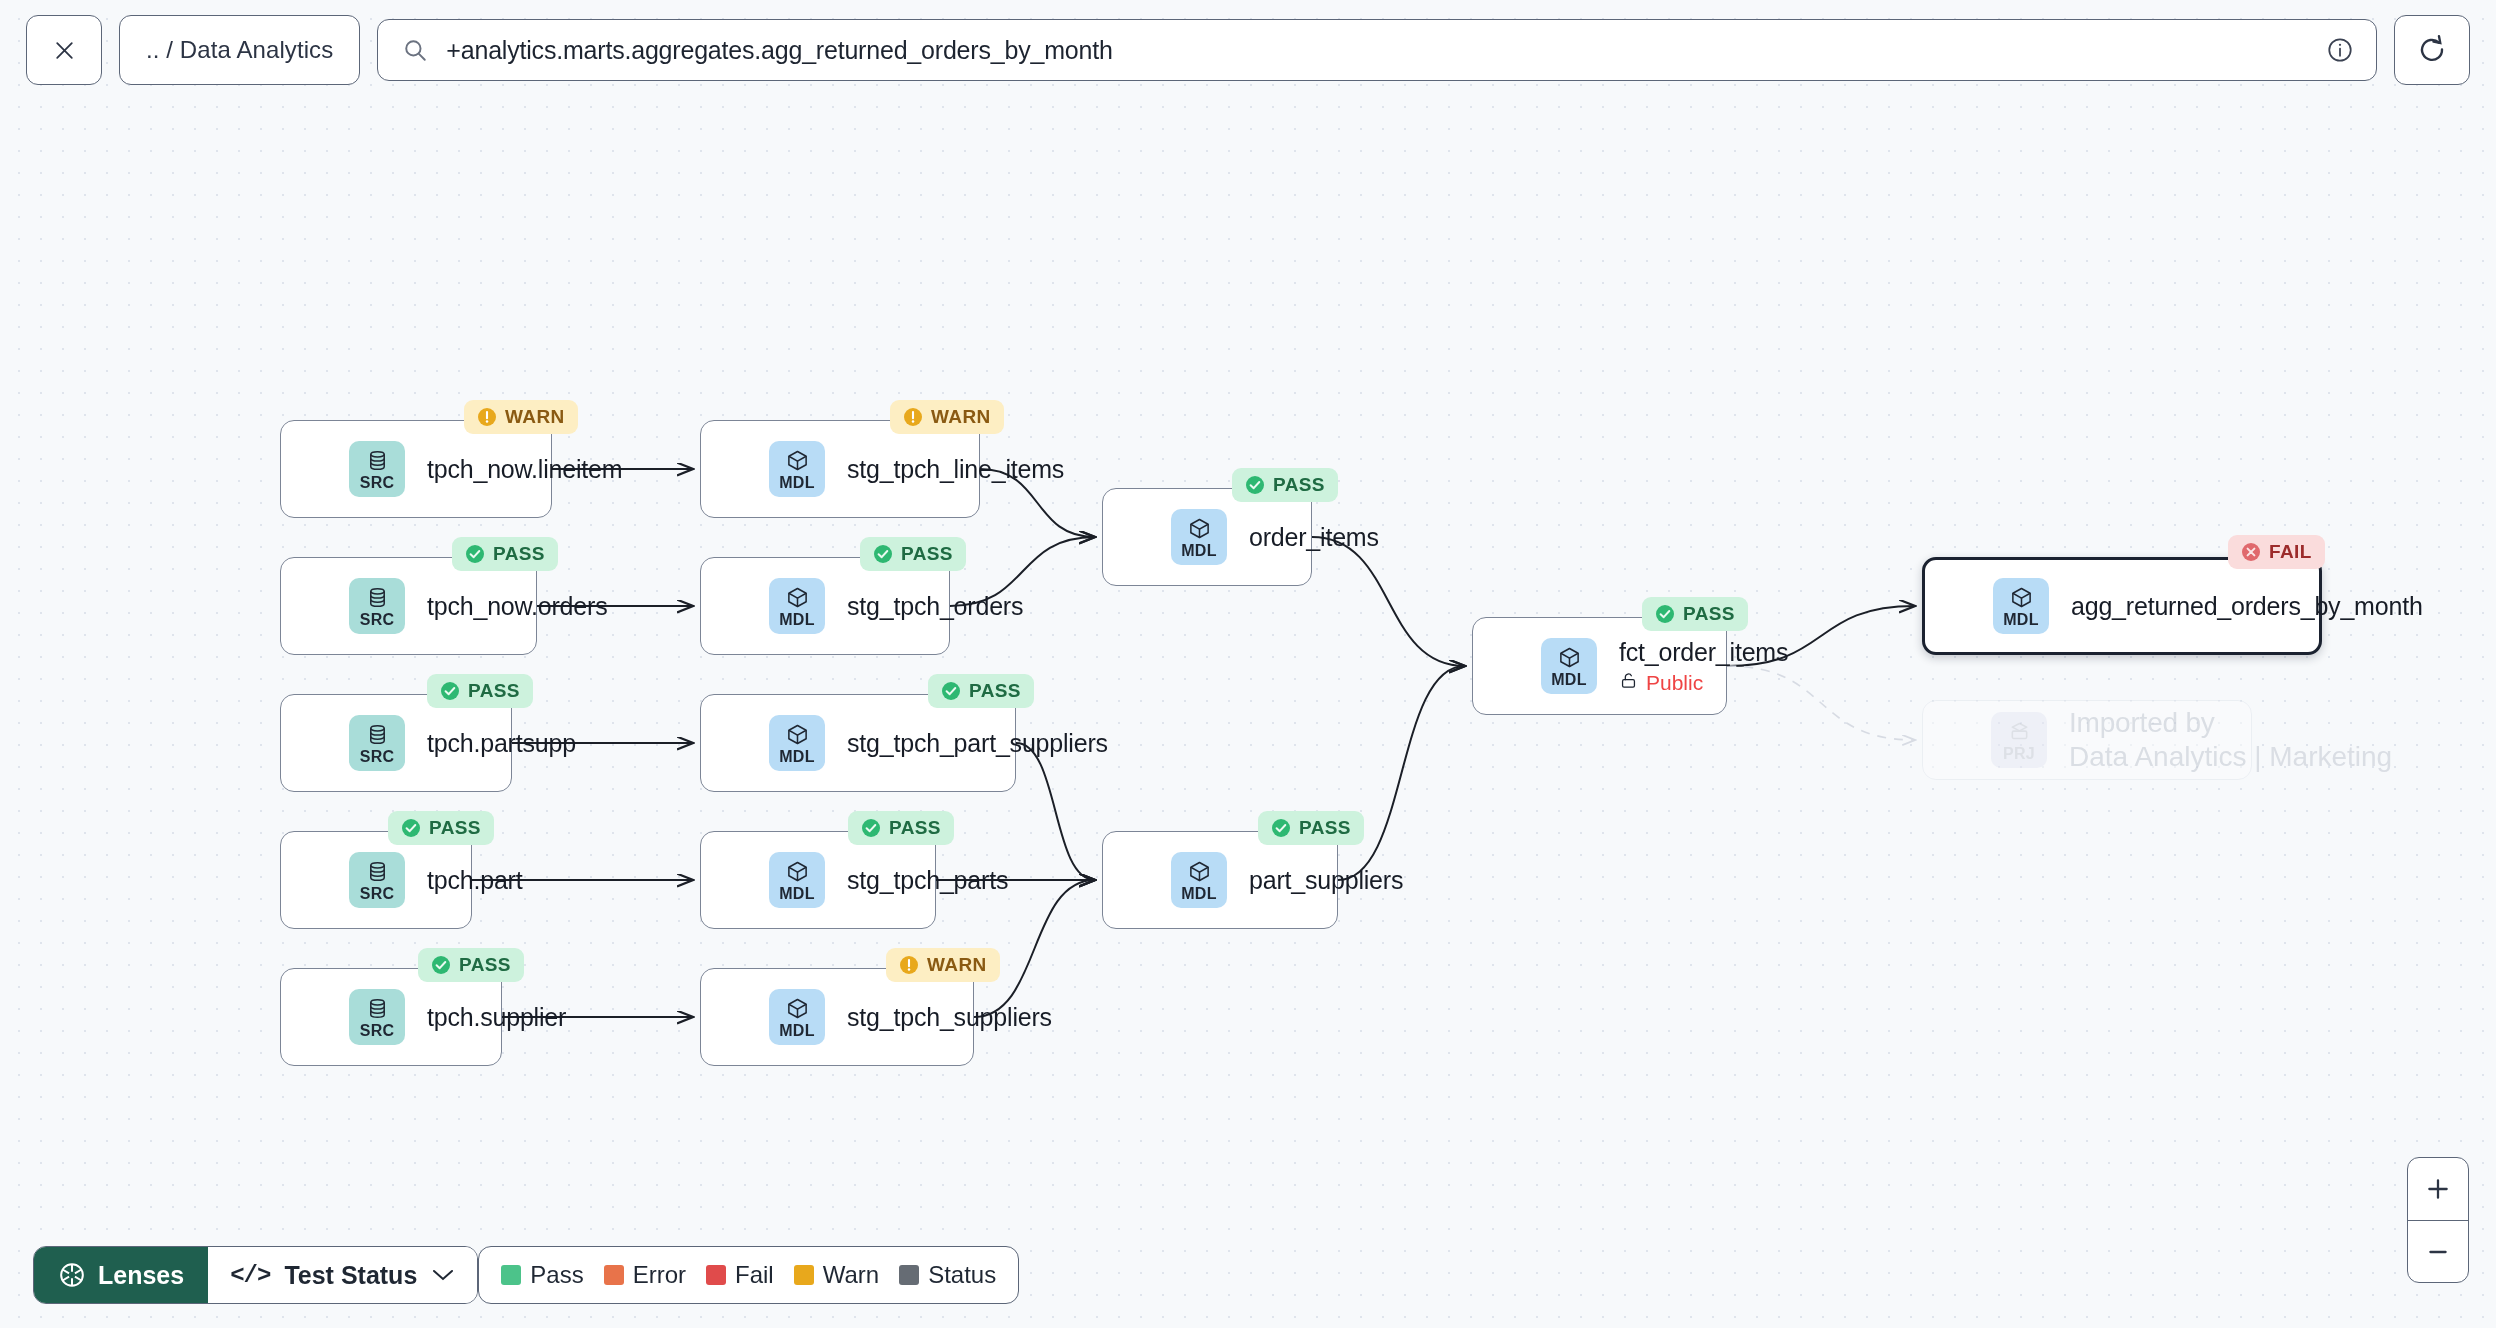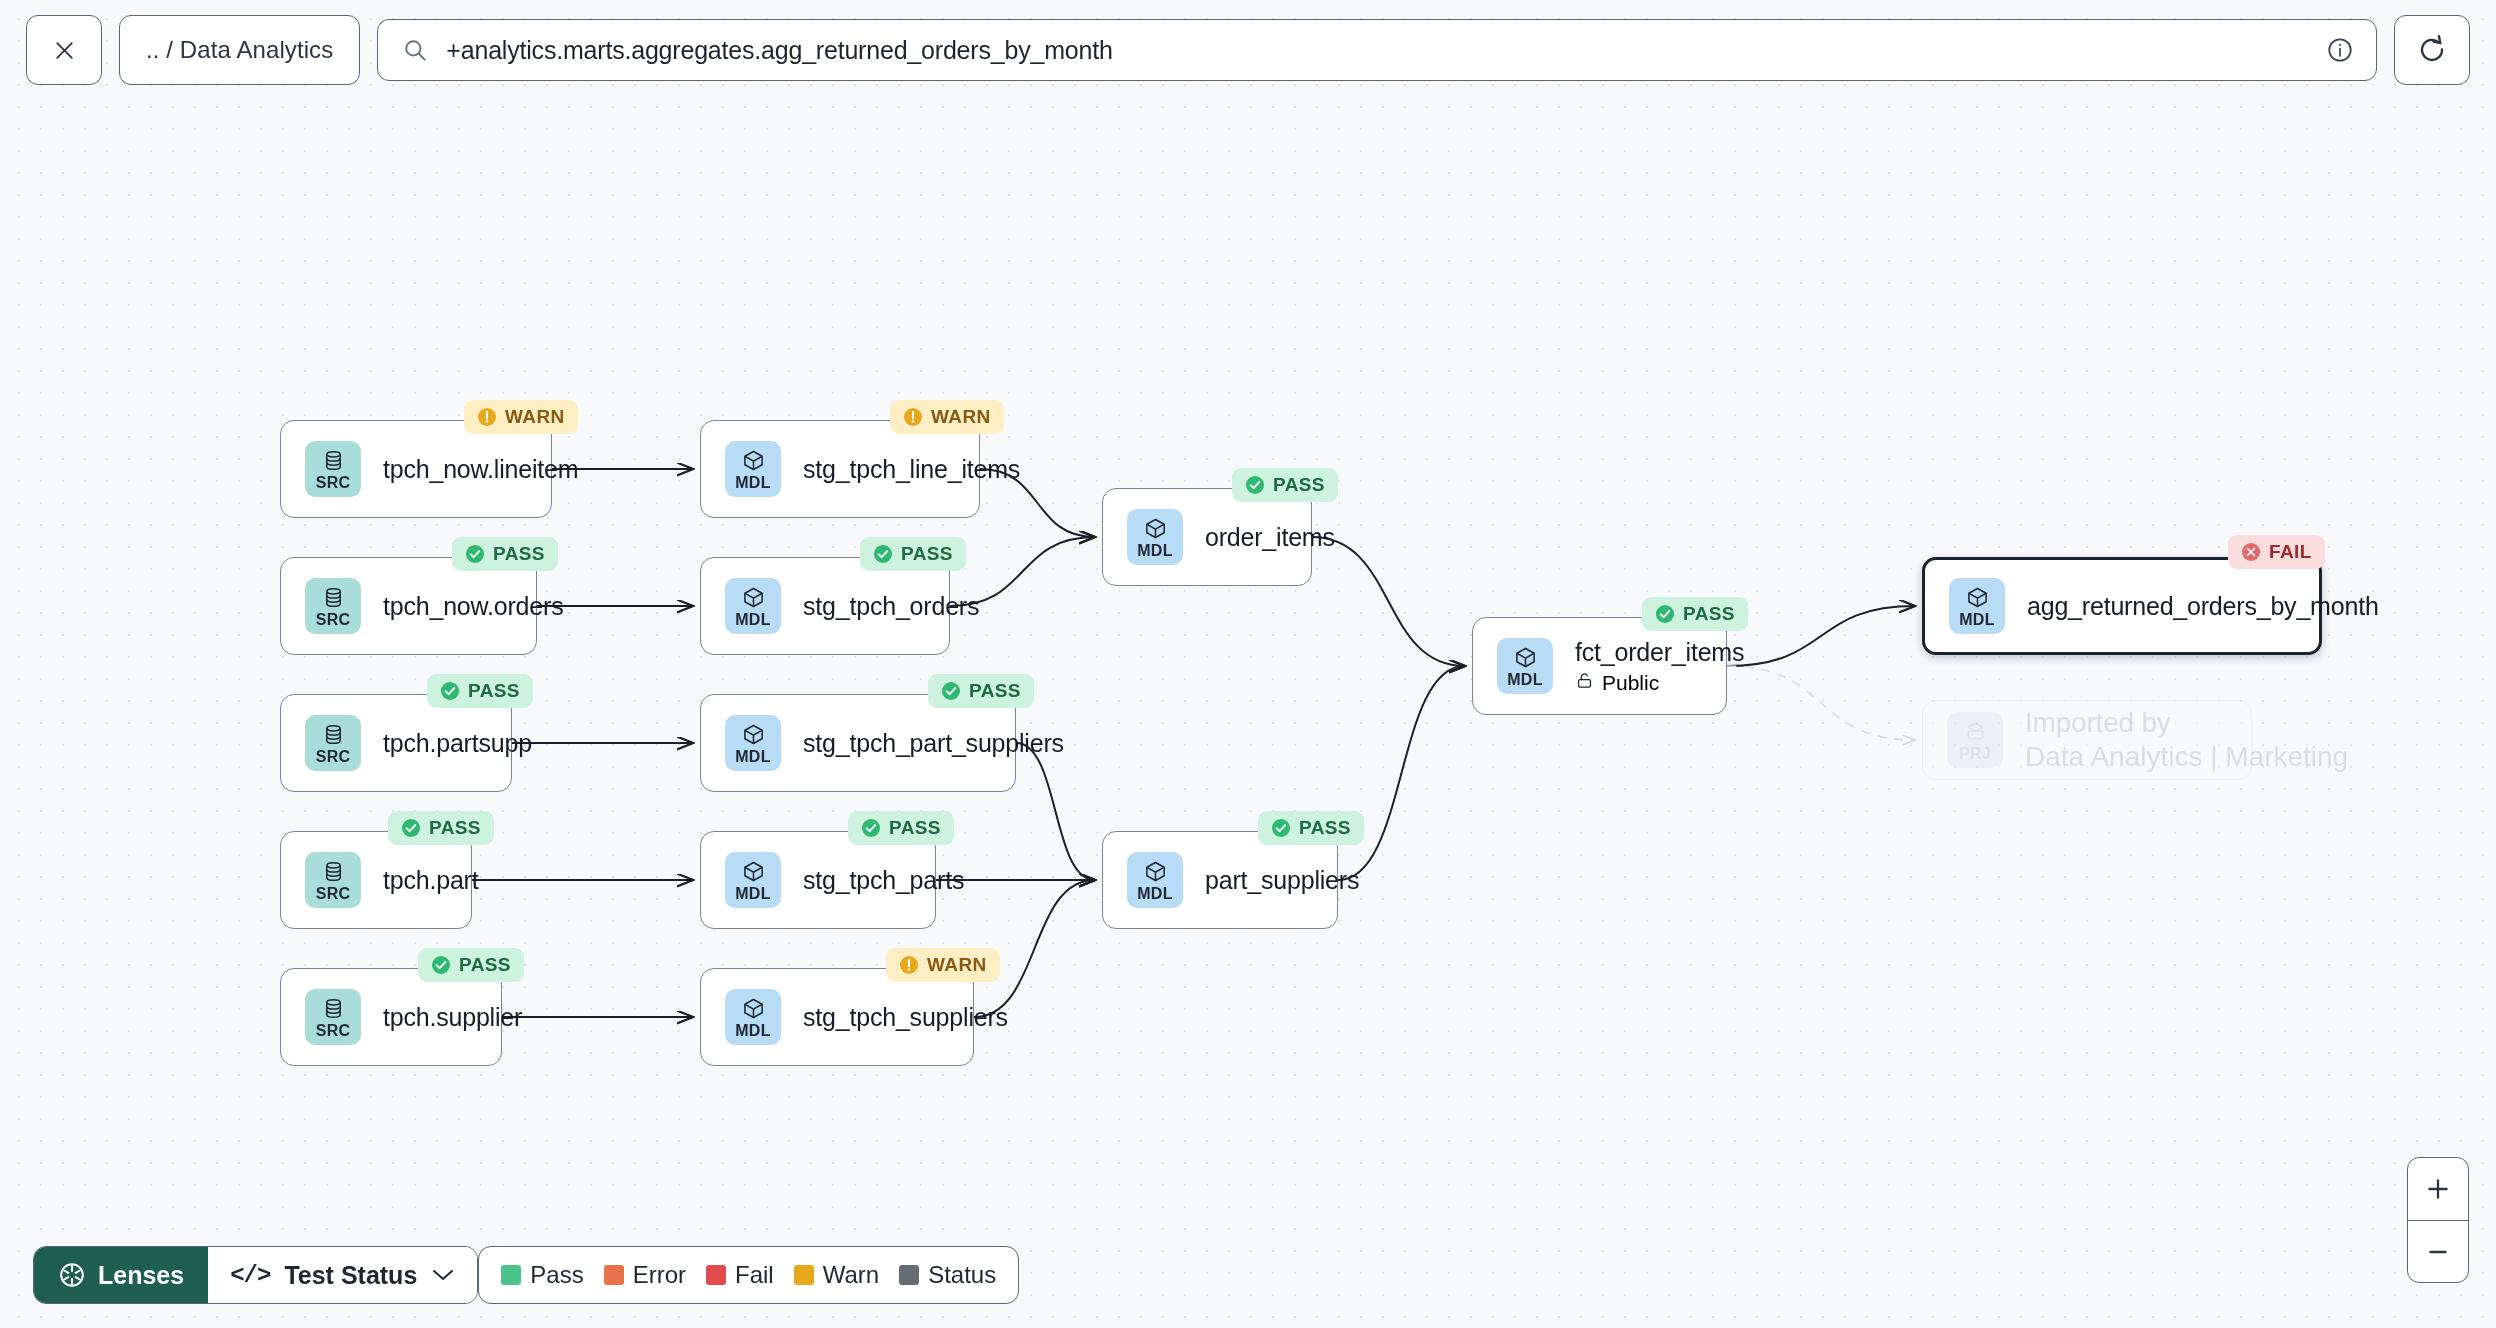--- a/index.html
+++ b/index.html
@@ -99,20 +99,21 @@
     cursor: default;
   }
 
   .type-chip {
     flex: none;
     width: 56px; height: 56px;
     border-radius: 10px;
     display: flex; flex-direction: column;
     align-items: center; justify-content: center;
     gap: 0px;
+    margin-left: 44px;
   }
   .type-chip .glyph { height: 26px; display: flex; align-items: center; }
   .type-chip .glyph svg { width: 23px; height: 23px; }
   .type-chip .abbr {
     font-size: 16px; font-weight: 700;
     letter-spacing: .3px;
     line-height: 17px;
     color: #1f2733;
   }
   .chip-src { background: #a9ddd9; }
@@ -124,21 +125,21 @@
   .node-body { display: flex; flex-direction: column; justify-content: center; min-width: 0; }
   .node-title {
     font-size: 25px;
     color: #171c26;
     white-space: nowrap;
     letter-spacing: -0.2px;
   }
   .node-sub {
     margin-top: 4px;
     font-size: 21px;
-    color: #000000;
+    color: #ef4444;
     display: flex; align-items: center; gap: 8px;
     white-space: nowrap;
   }
   .node-sub svg { width: 19px; height: 19px; flex: none; }
   .ghost .node-title, .ghost .node-sub { color: #c3c8d2; }
   .ghost .node-title { font-size: 28px; }
   .ghost .node-sub { font-size: 28px; margin-top: 2px; }
 
   
   .badge {

